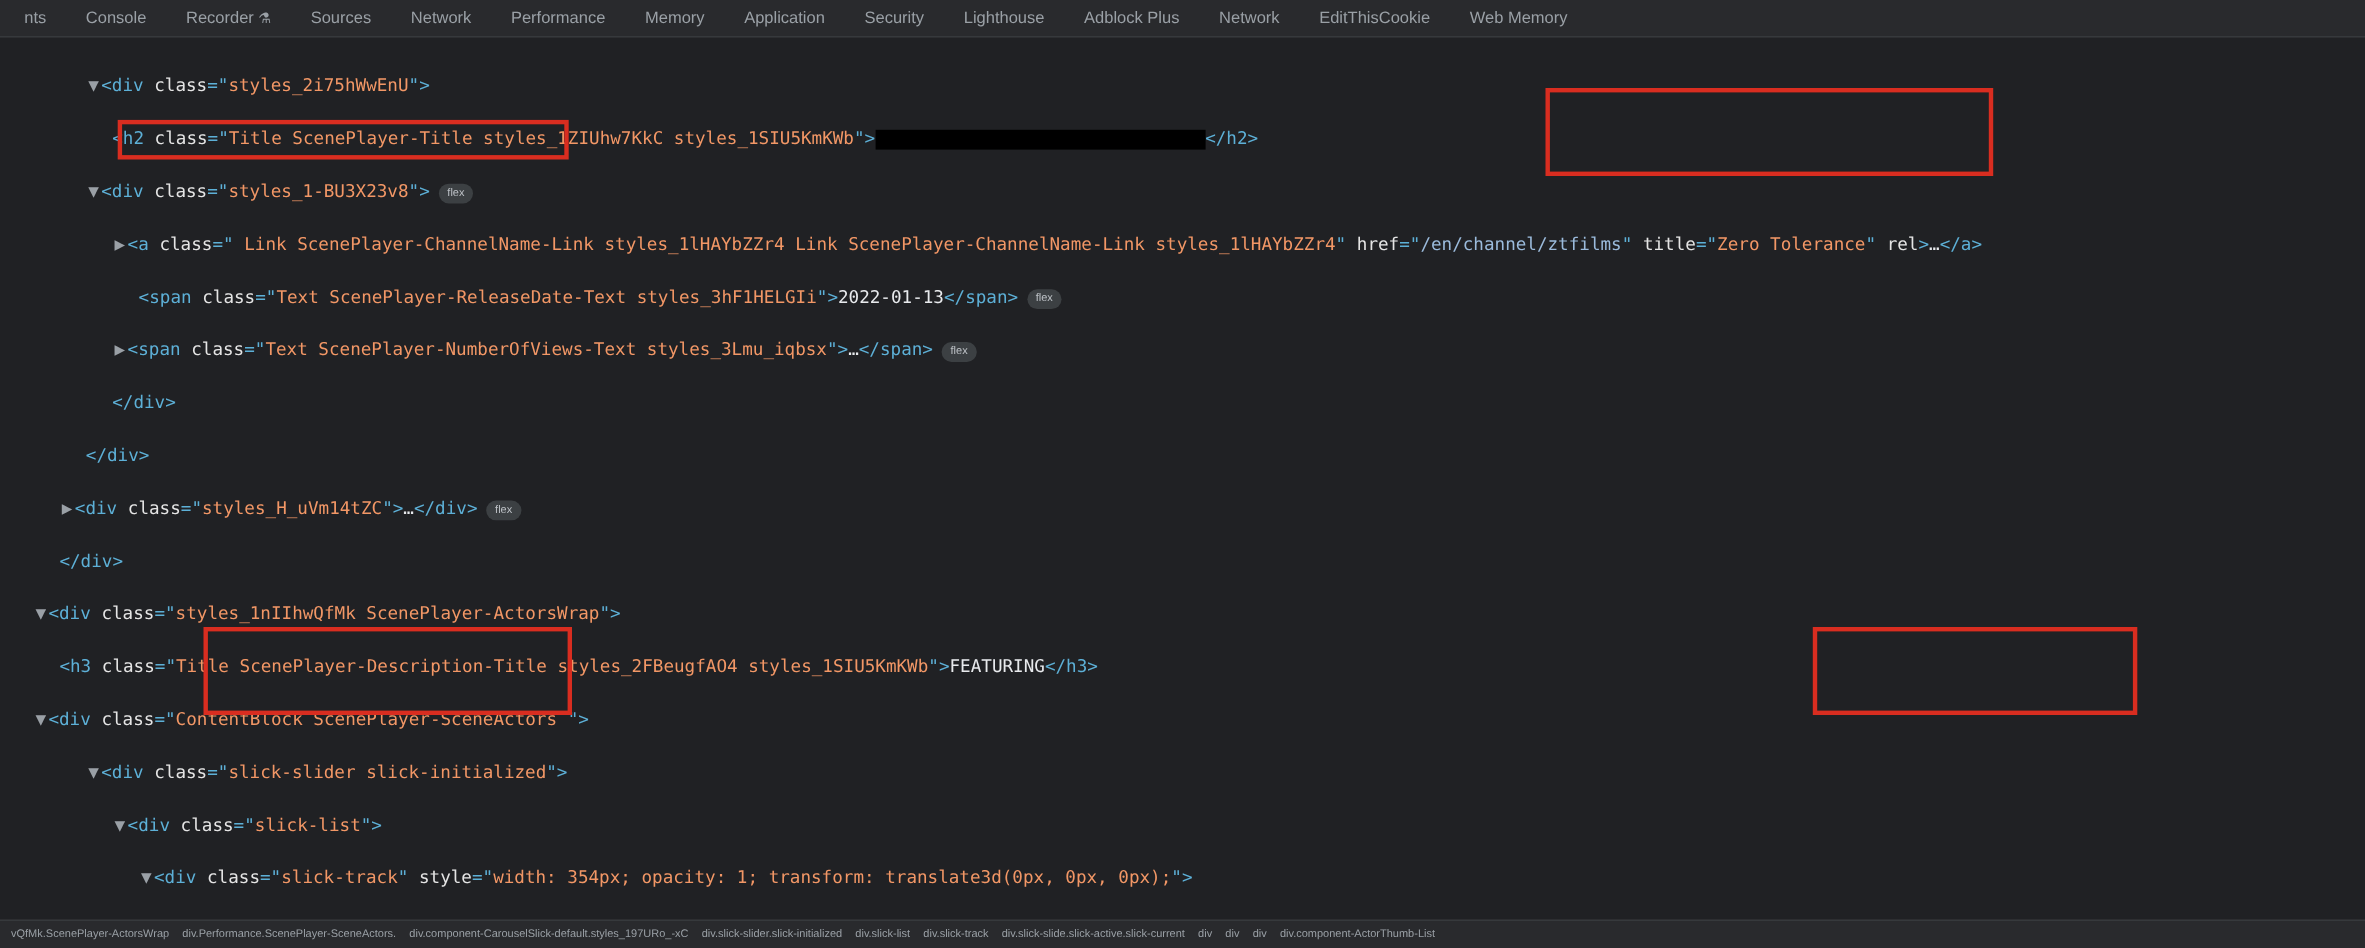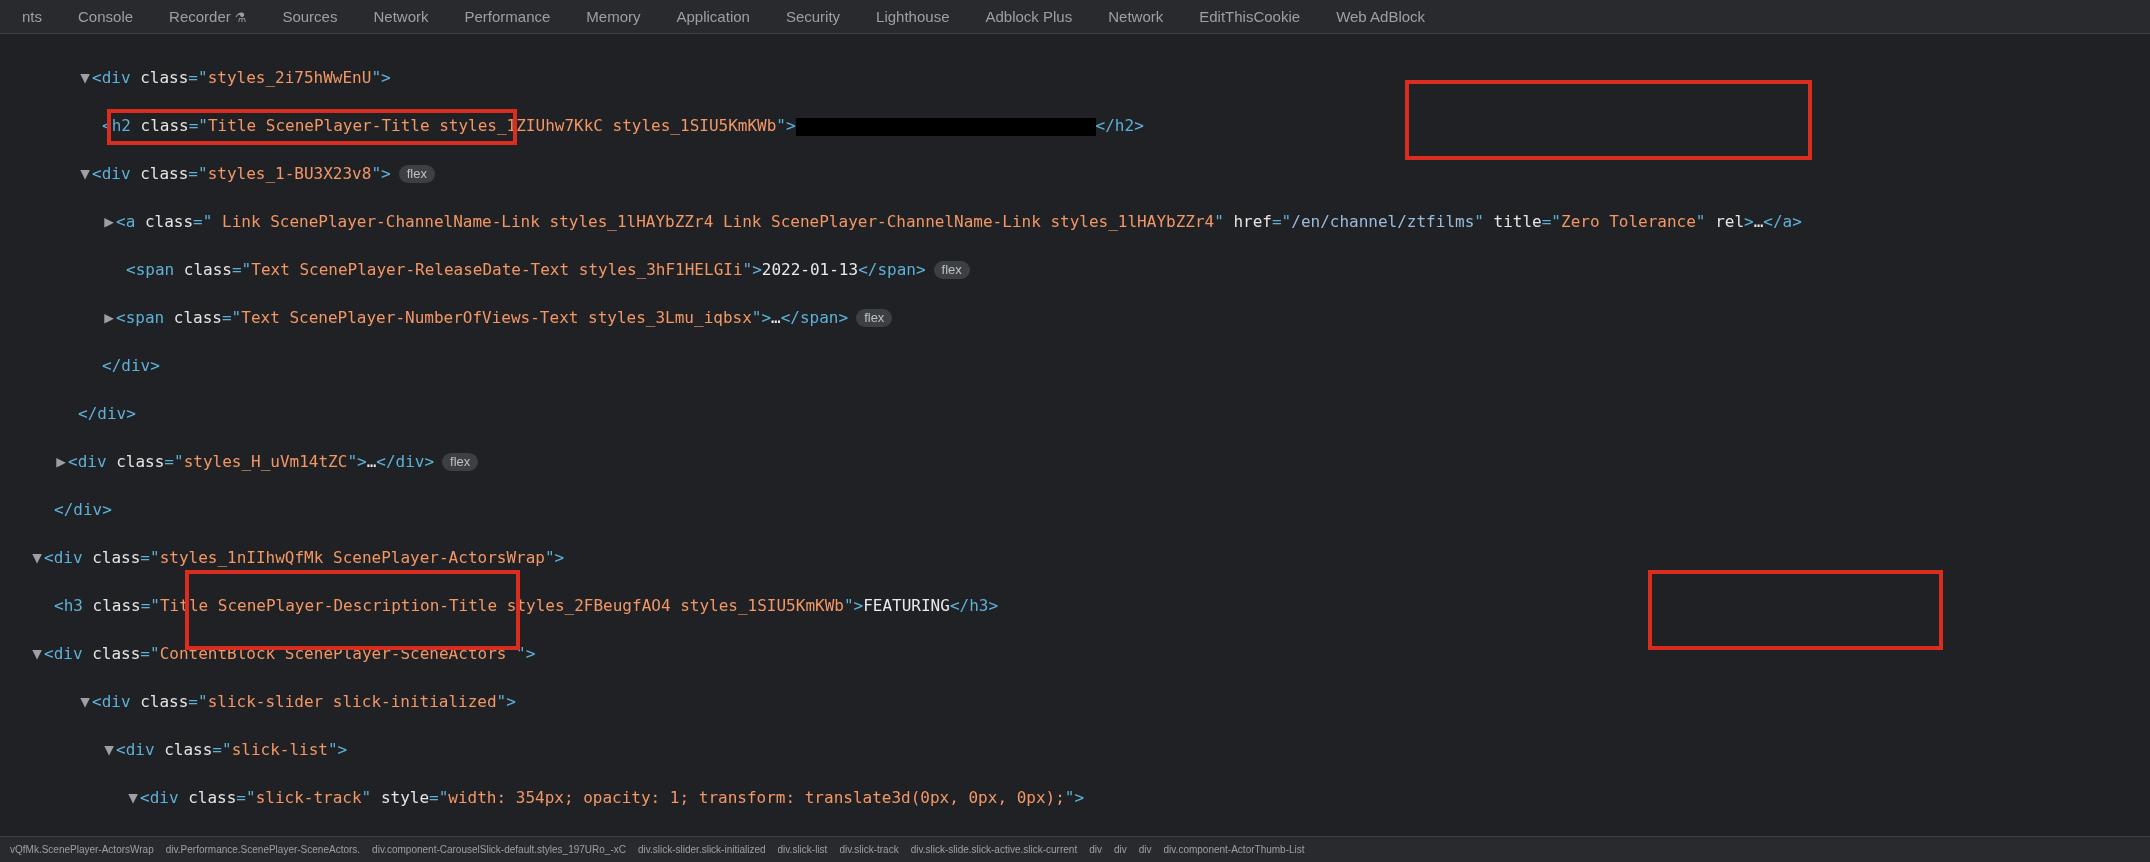--- a/index.html
+++ b/index.html
@@ -44,21 +44,21 @@
   .text { color: #e8eaed; }
 
   .link { color: #9bbbdc; text-decoration-style: solid; cursor: pointer; }
 
   .badge {
     display: inline-block;
     background: #3c4043;
     color: #bdc1c6;
     border-radius: 9px;
     padding: 0 8px;
-    font-size: 13px;
+    font-size: 10px;
     line-height: 18px;
     height: 18px;
     margin-left: 8px;
     vertical-align: 1px;
     font-family: "Segoe UI", Arial, sans-serif;
   }
 
   .row { padding-left: 0; }
 
   .redact { background: #000; color: #000; display: inline-block; vertical-align: -4px; }
@@ -102,21 +102,21 @@
   <div class="tab">Sources</div>
   <div class="tab">Network</div>
   <div class="tab">Performance</div>
   <div class="tab">Memory</div>
   <div class="tab">Application</div>
   <div class="tab">Security</div>
   <div class="tab">Lighthouse</div>
   <div class="tab">Adblock Plus</div>
   <div class="tab">Network</div>
   <div class="tab">EditThisCookie</div>
-  <div class="tab">Web AdBlock</div>
+  <div class="tab">Web Memory</div>
 </div>
 
 <div class="tree">
 <div class="row indent-2"><span class="arrow">▼</span><span class="punc">&lt;</span><span class="tag">div</span> <span class="attr">class</span><span class="punc">="</span><span class="val">styles_2i75hWwEnU</span><span class="punc">"&gt;</span></div>
 <div class="row indent-3"><span class="punc">&lt;</span><span class="tag">h2</span> <span class="attr">class</span><span class="punc">="</span><span class="val">Title ScenePlayer-Title styles_1ZIUhw7KkC styles_1SIU5KmKWb</span><span class="punc">"&gt;</span><span class="redact" style="width:300px;height:18px;">&nbsp;</span><span class="punc">&lt;/</span><span class="tag">h2</span><span class="punc">&gt;</span></div>
 <div class="row indent-2"><span class="arrow">▼</span><span class="punc">&lt;</span><span class="tag">div</span> <span class="attr">class</span><span class="punc">="</span><span class="val">styles_1-BU3X23v8</span><span class="punc">"&gt;</span><span class="badge">flex</span></div>
 <div class="row indent-3"><span class="arrow">▶</span><span class="punc">&lt;</span><span class="tag">a</span> <span class="attr">class</span><span class="punc">="</span><span class="val"> Link ScenePlayer-ChannelName-Link styles_1lHAYbZZr4 Link ScenePlayer-ChannelName-Link styles_1lHAYbZZr4</span><span class="punc">"</span> <span class="attr">href</span><span class="punc">="</span><span class="val link">/en/channel/ztfilms</span><span class="punc">"</span> <span class="attr">title</span><span class="punc">="</span><span class="val">Zero Tolerance</span><span class="punc">"</span> <span class="attr">rel</span><span class="punc">&gt;</span><span class="text">…</span><span class="punc">&lt;/</span><span class="tag">a</span><span class="punc">&gt;</span></div>
 <div class="row indent-4"><span class="punc">&lt;</span><span class="tag">span</span> <span class="attr">class</span><span class="punc">="</span><span class="val">Text ScenePlayer-ReleaseDate-Text styles_3hF1HELGIi</span><span class="punc">"&gt;</span><span class="text">2022-01-13</span><span class="punc">&lt;/</span><span class="tag">span</span><span class="punc">&gt;</span><span class="badge">flex</span></div>
 <div class="row indent-3"><span class="arrow">▶</span><span class="punc">&lt;</span><span class="tag">span</span> <span class="attr">class</span><span class="punc">="</span><span class="val">Text ScenePlayer-NumberOfViews-Text styles_3Lmu_iqbsx</span><span class="punc">"&gt;</span><span class="text">…</span><span class="punc">&lt;/</span><span class="tag">span</span><span class="punc">&gt;</span><span class="badge">flex</span></div>
 <div class="row indent-3"><span class="punc">&lt;/</span><span class="tag">div</span><span class="punc">&gt;</span></div>

